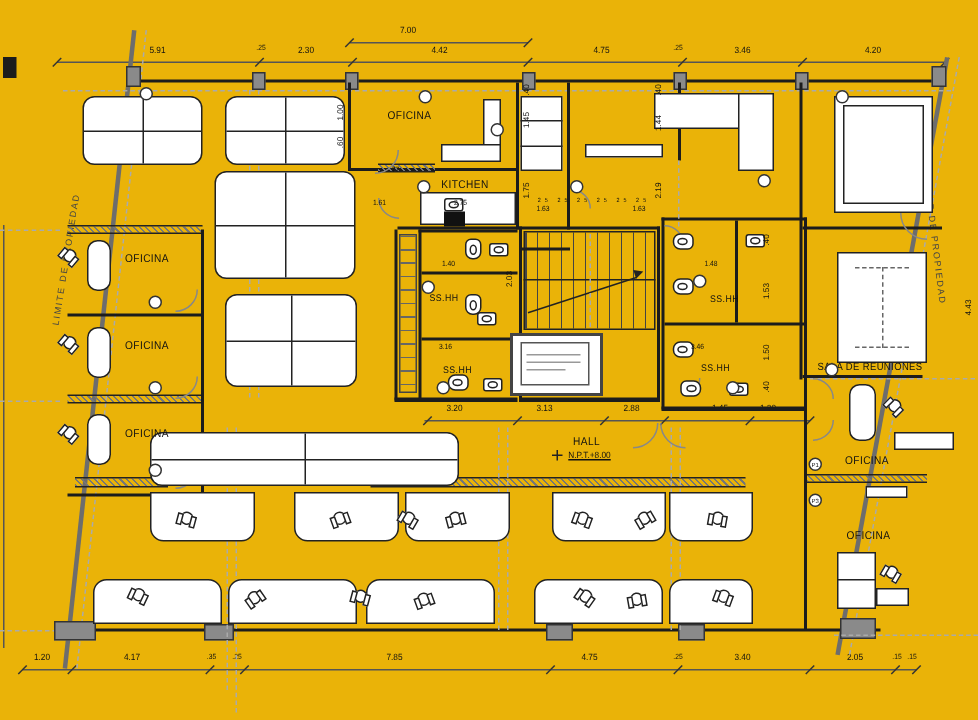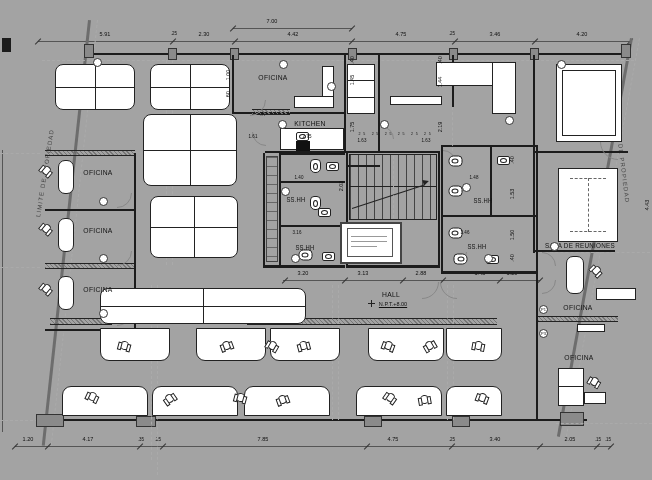--- a/index.html
+++ b/index.html
@@ -1,16 +1,16 @@
 <!DOCTYPE html>
 <html><head>
 <meta charset="utf-8">
 <style>
   html,body{margin:0;padding:0;background:#fff;}
-  #plan{position:relative;width:652px;height:480px;background:#a3a3a3;overflow:hidden;
+  #plan{position:relative;width:652px;height:480px;background:#eab308;overflow:hidden;
         font-family:"Liberation Sans",sans-serif;color:#111;}
   #plan *{position:absolute;box-sizing:border-box;}
   .w{background:#1c1c1c;}
   .wg{background:#6d6d6d;}
   .pier{background:#8a8a8a;border:1px solid #333;}
   .hatch{background:repeating-linear-gradient(45deg,#777 0 1px,transparent 1px 3px);
          border-top:1px solid #222;border-bottom:1px solid #222;}
   .dash{border-left:1px dashed #aaa;width:0;}
   .dashh{border-top:1px dashed #aaa;height:0;}
   .dimline{height:1px;background:#555;}

